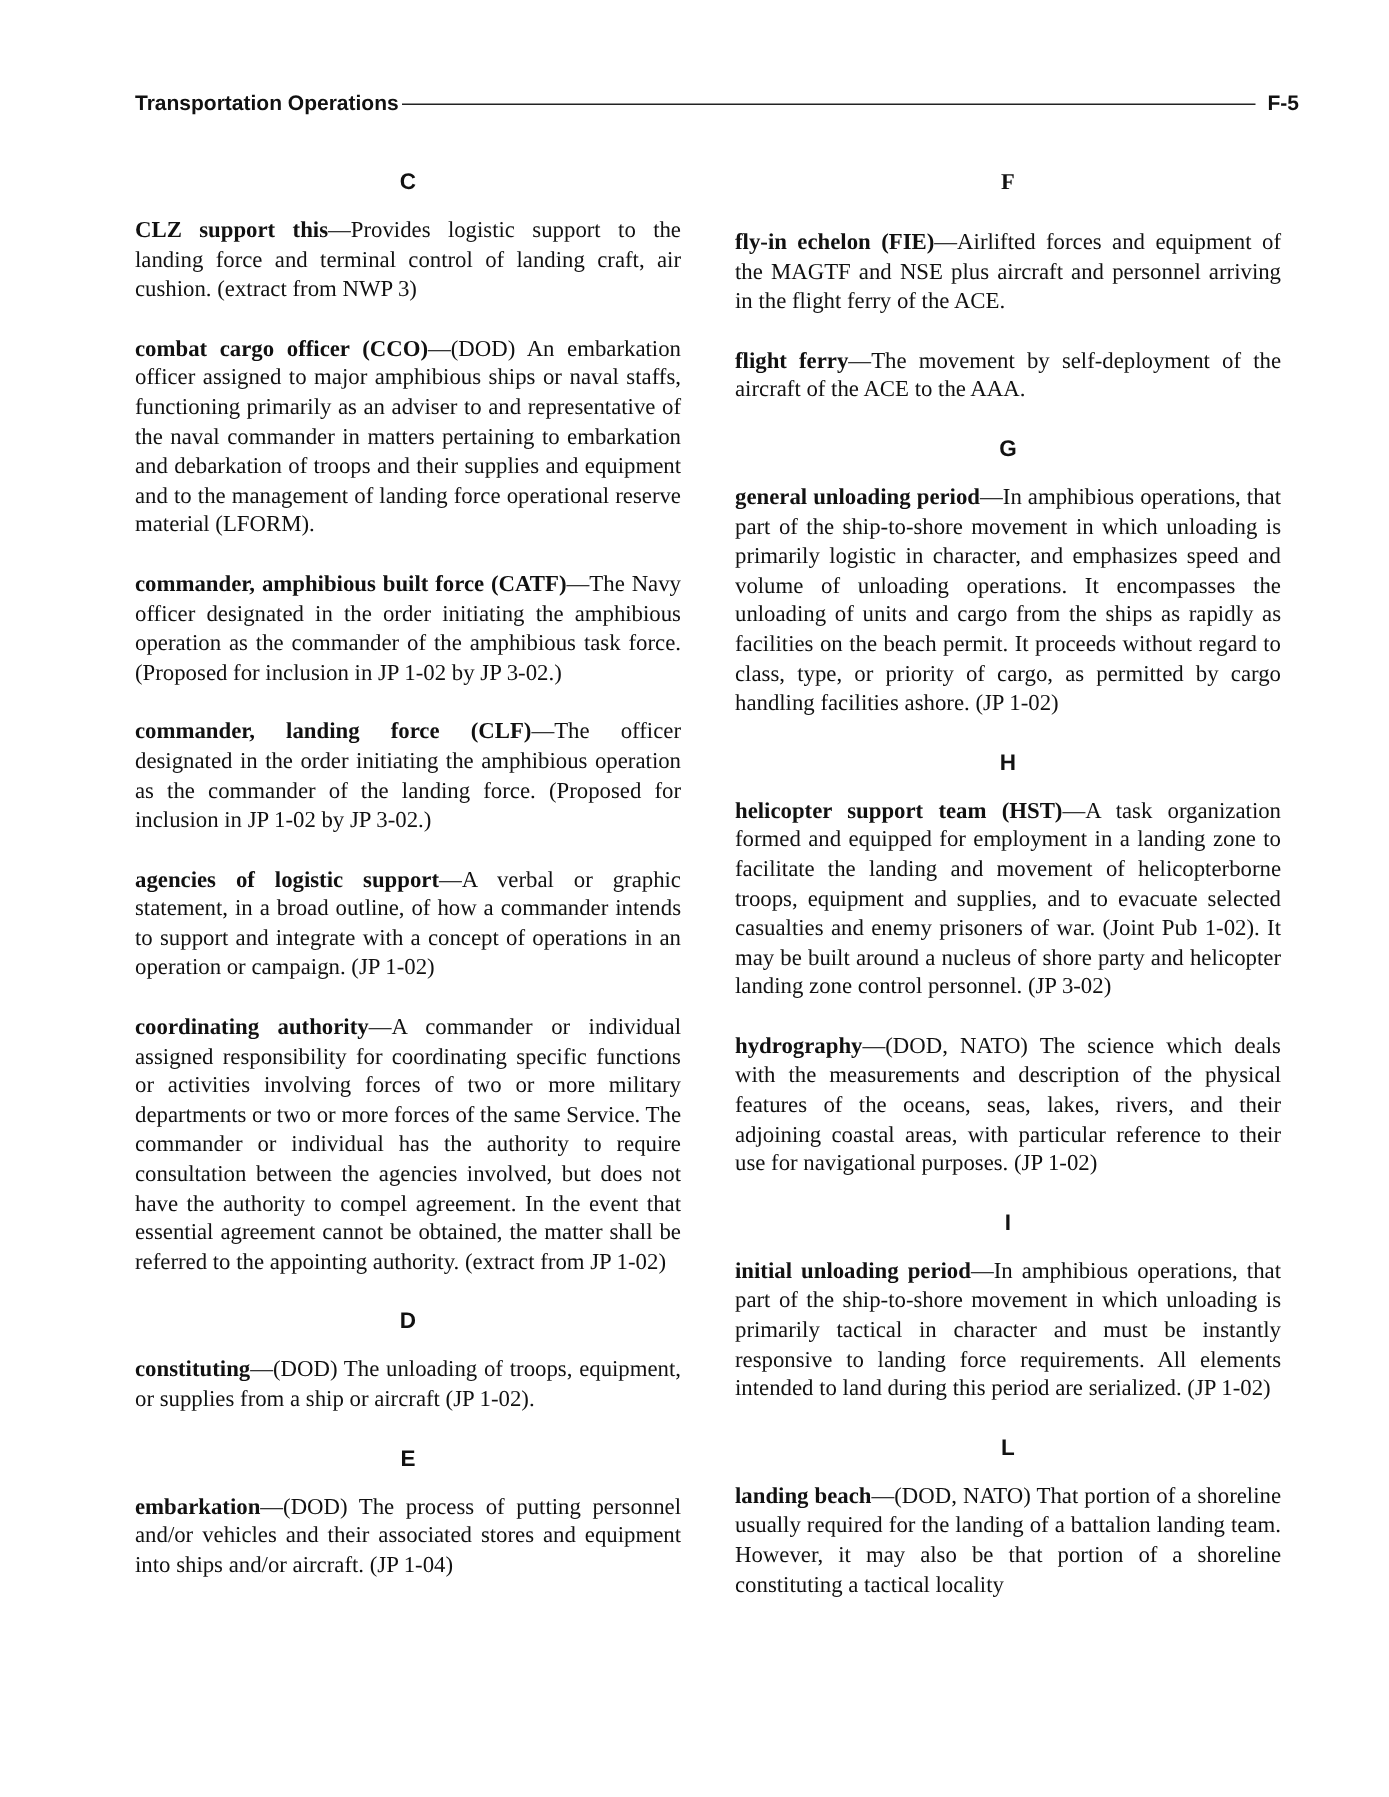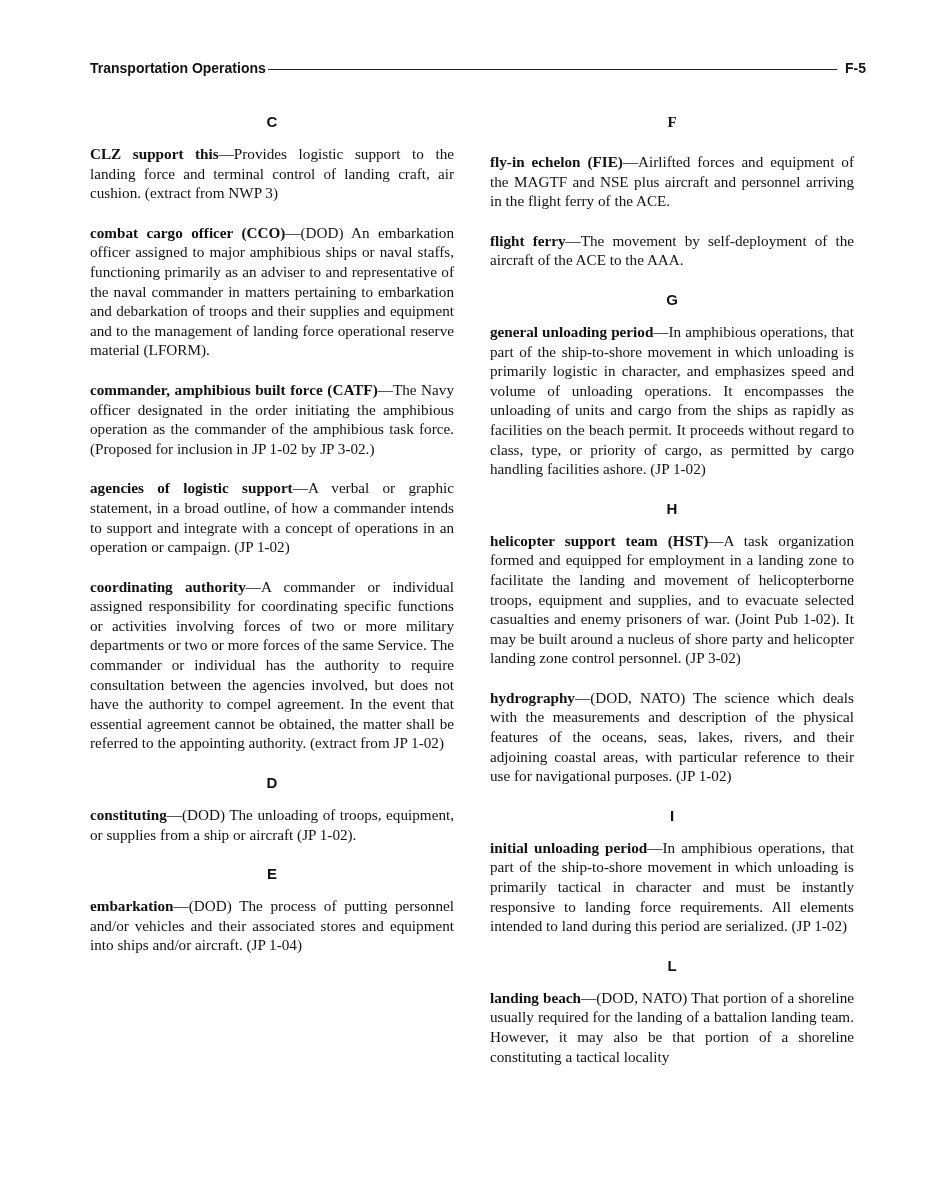--- a/index.html
+++ b/index.html
@@ -38,20 +38,23 @@
 <div class="col left">
   <div class="letter">C</div>
   <div class="entry">
     <span class="term">CLZ support this</span><span>—Provides logistic support to the landing force and terminal control of landing craft, air cushion. (extract from NWP 3)</span>
   </div>
   <div class="entry">
     <span class="term">combat cargo officer (CCO)</span><span>—(DOD) An embarkation officer assigned to major amphibious ships or naval staffs, functioning primarily as an adviser to and representative of the naval commander in matters pertaining to embarkation and debarkation of troops and their supplies and equipment and to the management of landing force operational reserve material (LFORM).</span>
   </div>
   <div class="entry">
     <span class="term">commander, amphibious built force (CATF)</span><span>—The Navy officer designated in the order initiating the amphibious operation as the commander of the amphibious task force. (Proposed for inclusion in JP 1-02 by JP 3-02.)</span>
+  </div>
+  <div class="entry">
+    <span class="term">commander, landing force (CLF)</span><span>—The officer designated in the order initiating the amphibious operation as the commander of the landing force. (Proposed for inclusion in JP 1-02 by JP 3-02.)</span>
   </div>
   <div class="entry">
     <span class="term">agencies of logistic support</span><span>—A verbal or graphic statement, in a broad outline, of how a commander intends to support and integrate with a concept of operations in an operation or campaign. (JP 1-02)</span>
   </div>
   <div class="entry">
     <span class="term">coordinating authority</span><span>—A commander or individual assigned responsibility for coordinating specific functions or activities involving forces of two or more military departments or two or more forces of the same Service. The commander or individual has the authority to require consultation between the agencies involved, but does not have the authority to compel agreement. In the event that essential agreement cannot be obtained, the matter shall be referred to the appointing authority. (extract from JP 1-02)</span>
   </div>
 
   <div class="letter">D</div>
   <div class="entry">

